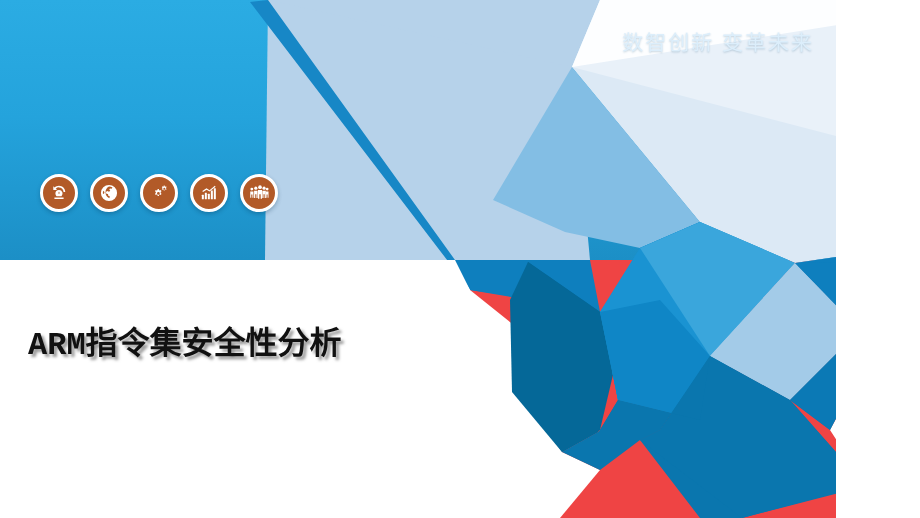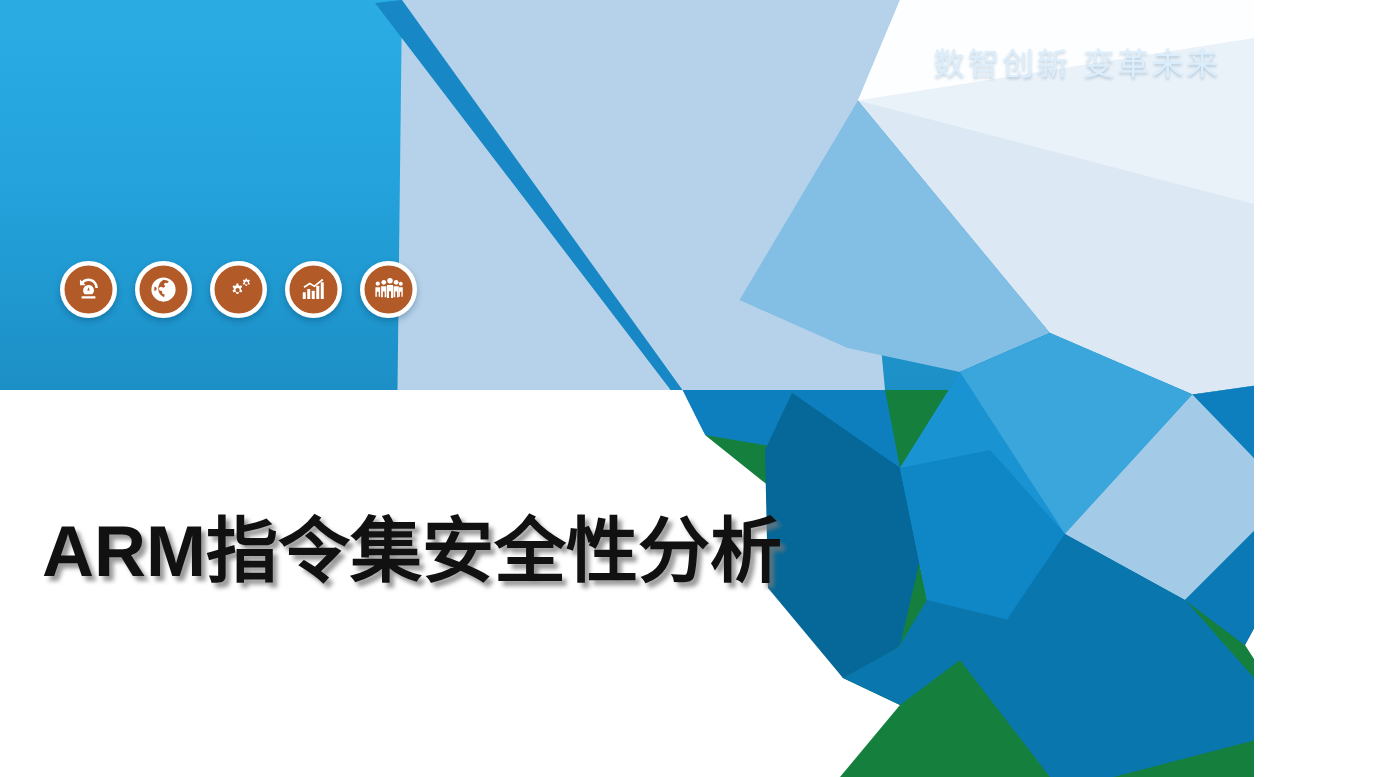--- a/index.html
+++ b/index.html
@@ -10,21 +10,21 @@
   }
   body {
     font-family: "Liberation Sans", "DejaVu Sans", sans-serif;
   }
 
   #slide {
     position: relative;
     width: 836px;
     height: 518px;
     overflow: hidden;
-    background: #15803d;
+    background: #ef4444;
   }
 
   
   .header-band {
     position: absolute;
     left: 0;
     top: 0;
     width: 920px;
     height: 260px;
     background: linear-gradient(180deg, #2BACE3 0%, #24A3DC 45%, #1C8FC6 100%);
@@ -82,27 +82,27 @@
     width: 20px;
     height: 20px;
     fill: #ffffff;
   }
 
   
   .slide-title {
     position: absolute;
     left: 28px;
     top: 296px;
-    font-size: 48px;
+    font-size: 32px;
     font-weight: bold;
     color: #111111;
     letter-spacing: 0px;
     white-space: nowrap;
     text-shadow: 3px 3px 3px rgba(120,120,120,0.75);
-    font-family: Liberation Sans, sans-serif;
+    font-family: Liberation Mono, monospace;
   }
 </style>
 </head>
 <body>
 
 <div id="slide">
 
   <div class="header-band"></div>
 
   <div class="poly-layer">

